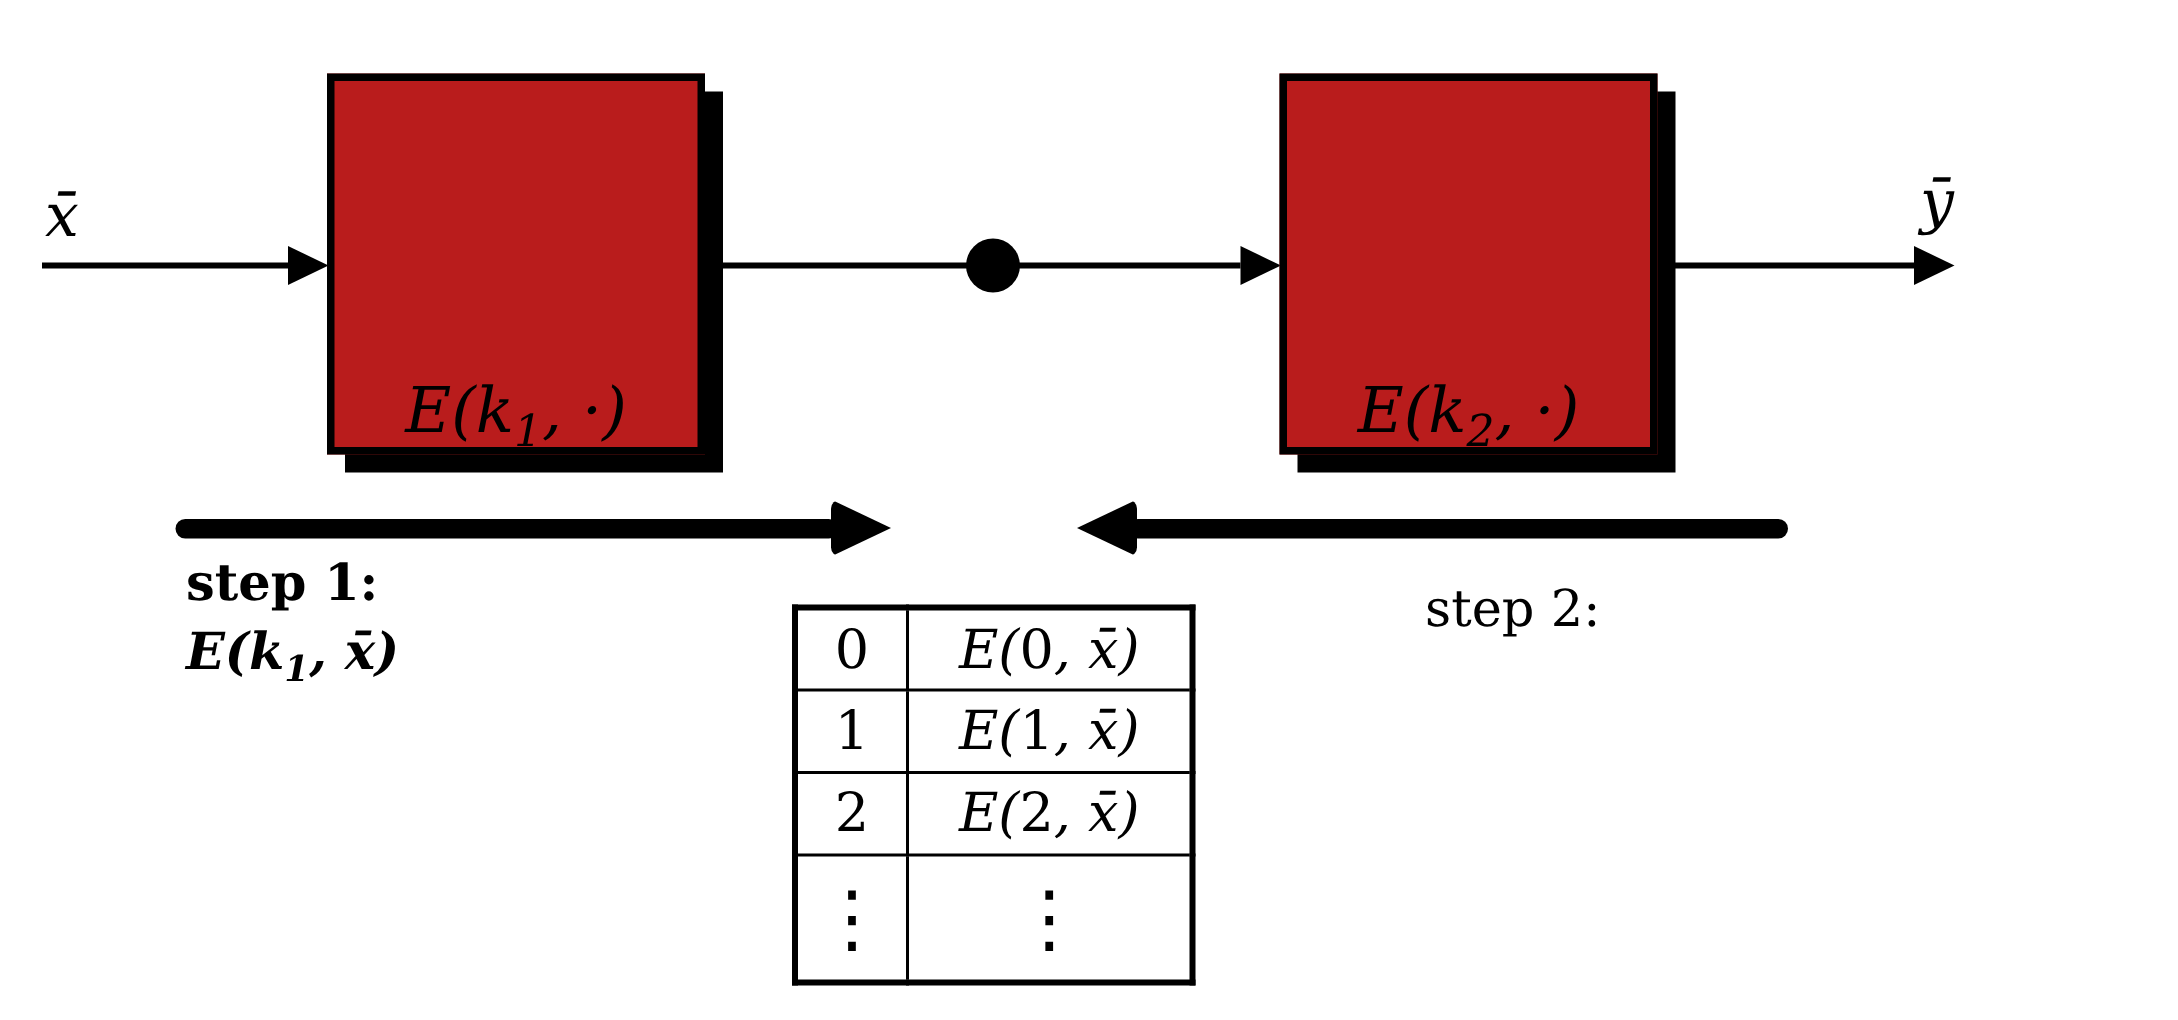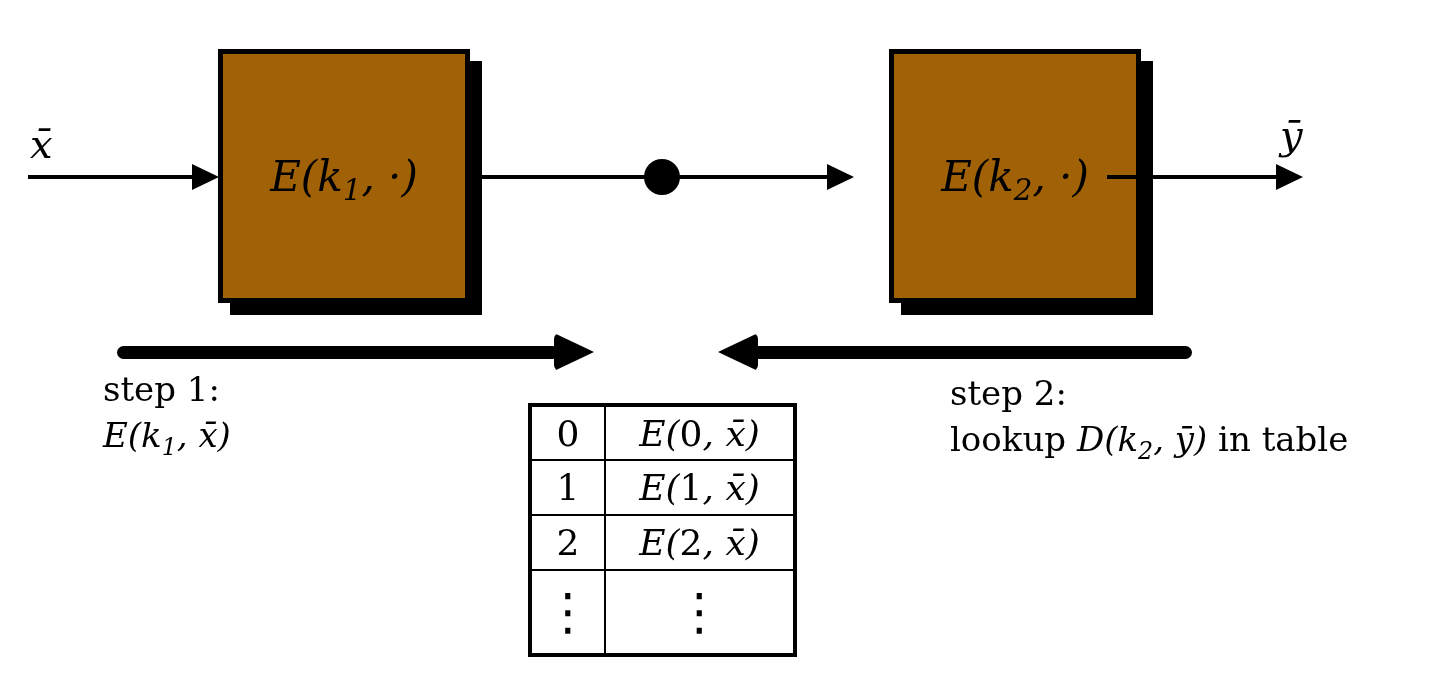--- a/index.html
+++ b/index.html
@@ -11,22 +11,22 @@
   
   .hline{position:absolute;height:4px;background:#000;}
   .arrowhead-right{
     position:absolute;width:0;height:0;
     border-top:13px solid transparent;border-bottom:13px solid transparent;
     border-left:27px solid #000;
   }
   
   .cipher-box{
     position:absolute;width:252px;height:254px;box-sizing:border-box;
-    border:5px solid #000;background:#a16207;box-shadow:12px 12px 0 #000;
-    display:flex;align-items:center;justify-content:center;
+    border:5px solid #000;background:#b91c1c;box-shadow:12px 12px 0 #000;
+    display:flex;align-items:flex-end;justify-content:center;
   }
   .box-label{font-size:42px;font-style:italic;white-space:nowrap;}
   .junction-dot{position:absolute;width:36px;height:36px;border-radius:50%;background:#000;}
   
   .thick-body{position:absolute;height:13px;background:#000;border-radius:7px;}
   .thick-head-right{
     position:absolute;width:0;height:0;
     border-top:19px solid transparent;border-bottom:19px solid transparent;
     border-left:40px solid #000;border-radius:6px;
   }
@@ -67,44 +67,43 @@
   <div class="cipher-box" style="left:218px;top:49px;">
     <div class="box-label">
       <span class="math">E(k</span><sub class="math">1</sub><span class="math">, ·)</span>
     </div>
   </div>
 
   <div class="hline" style="left:470px;top:175px;width:357px;"></div>
   <div class="junction-dot" style="left:644px;top:159px;"></div>
   <div class="arrowhead-right" style="left:827px;top:164px;"></div>
 
-  <div class="cipher-box" style="left:853px;top:49px;margin-left:36px;">
+  <div class="cipher-box" style="left:853px;top:49px;">
     <div class="box-label">
       <span class="math">E(k</span><sub class="math">2</sub><span class="math">, ·)</span>
     </div>
   </div>
 
   <div class="hline" style="left:1107px;top:175px;width:169px;"></div>
   <div class="arrowhead-right" style="left:1276px;top:164px;"></div>
   <div class="io-label" style="left:1280px;top:115px;">ȳ</div>
 
   <div class="thick-body" style="left:117px;top:346px;width:442px;"></div>
   <div class="thick-head-right" style="left:554px;top:333px;"></div>
 
   <div class="thick-head-left" style="left:718px;top:333px;"></div>
   <div class="thick-body" style="left:752px;top:346px;width:440px;"></div>
 
-  <div class="step-text" style="left:103px;top:366px;">
+  <div class="step-text" style="left:124px;top:366px;font-weight:bold;">
     <div>step 1:</div>
     <div><span class="math">E(k</span><sub class="math">1</sub><span class="math">, x̄)</span></div>
   </div>
 
-  <div class="step-text" style="left:950px;top:370px;">
+  <div class="step-text" style="left:950px;top:383px;">
     <div>step 2:</div>
-    <div><span class="roman">lookup </span><span class="math">D(k</span><sub class="math">2</sub><span class="math">, ȳ)</span><span class="roman"> in table</span></div>
   </div>
 
   <table class="lookup">
     <colgroup>
         <col class="c-key">
         <col class="c-val">
       </colgroup>
     <tbody>
       <tr>
         <td>0</td>

